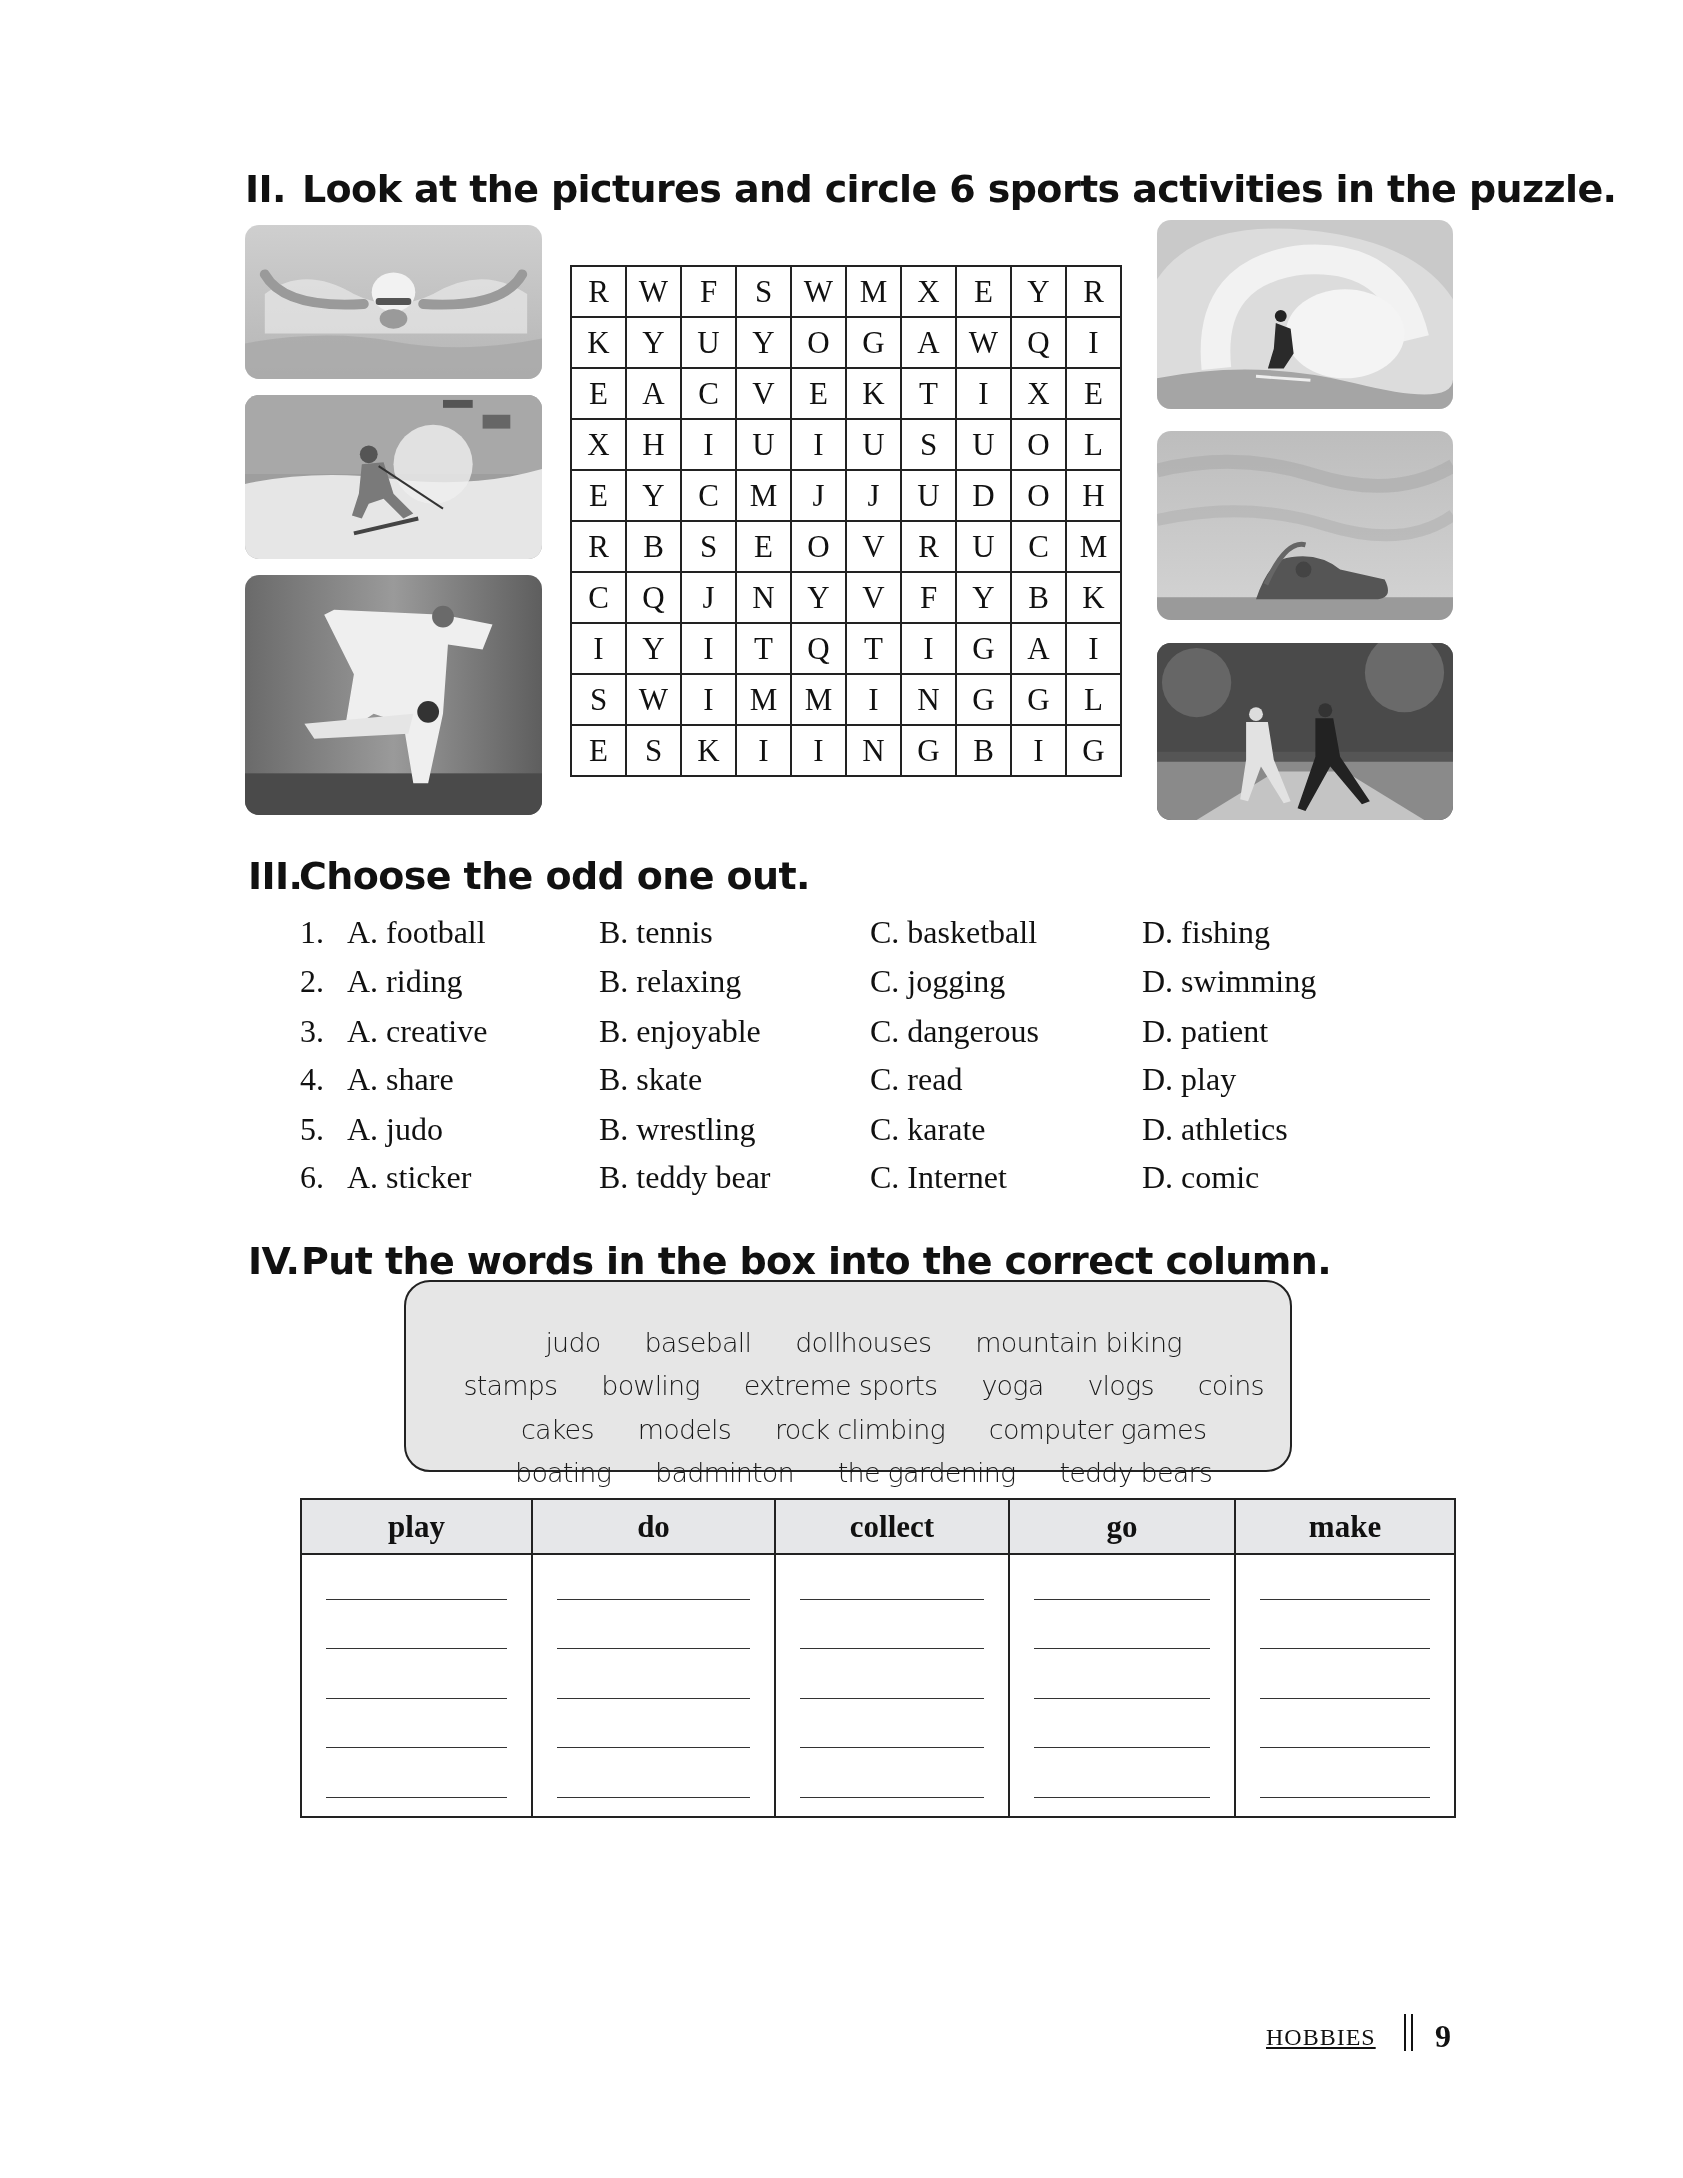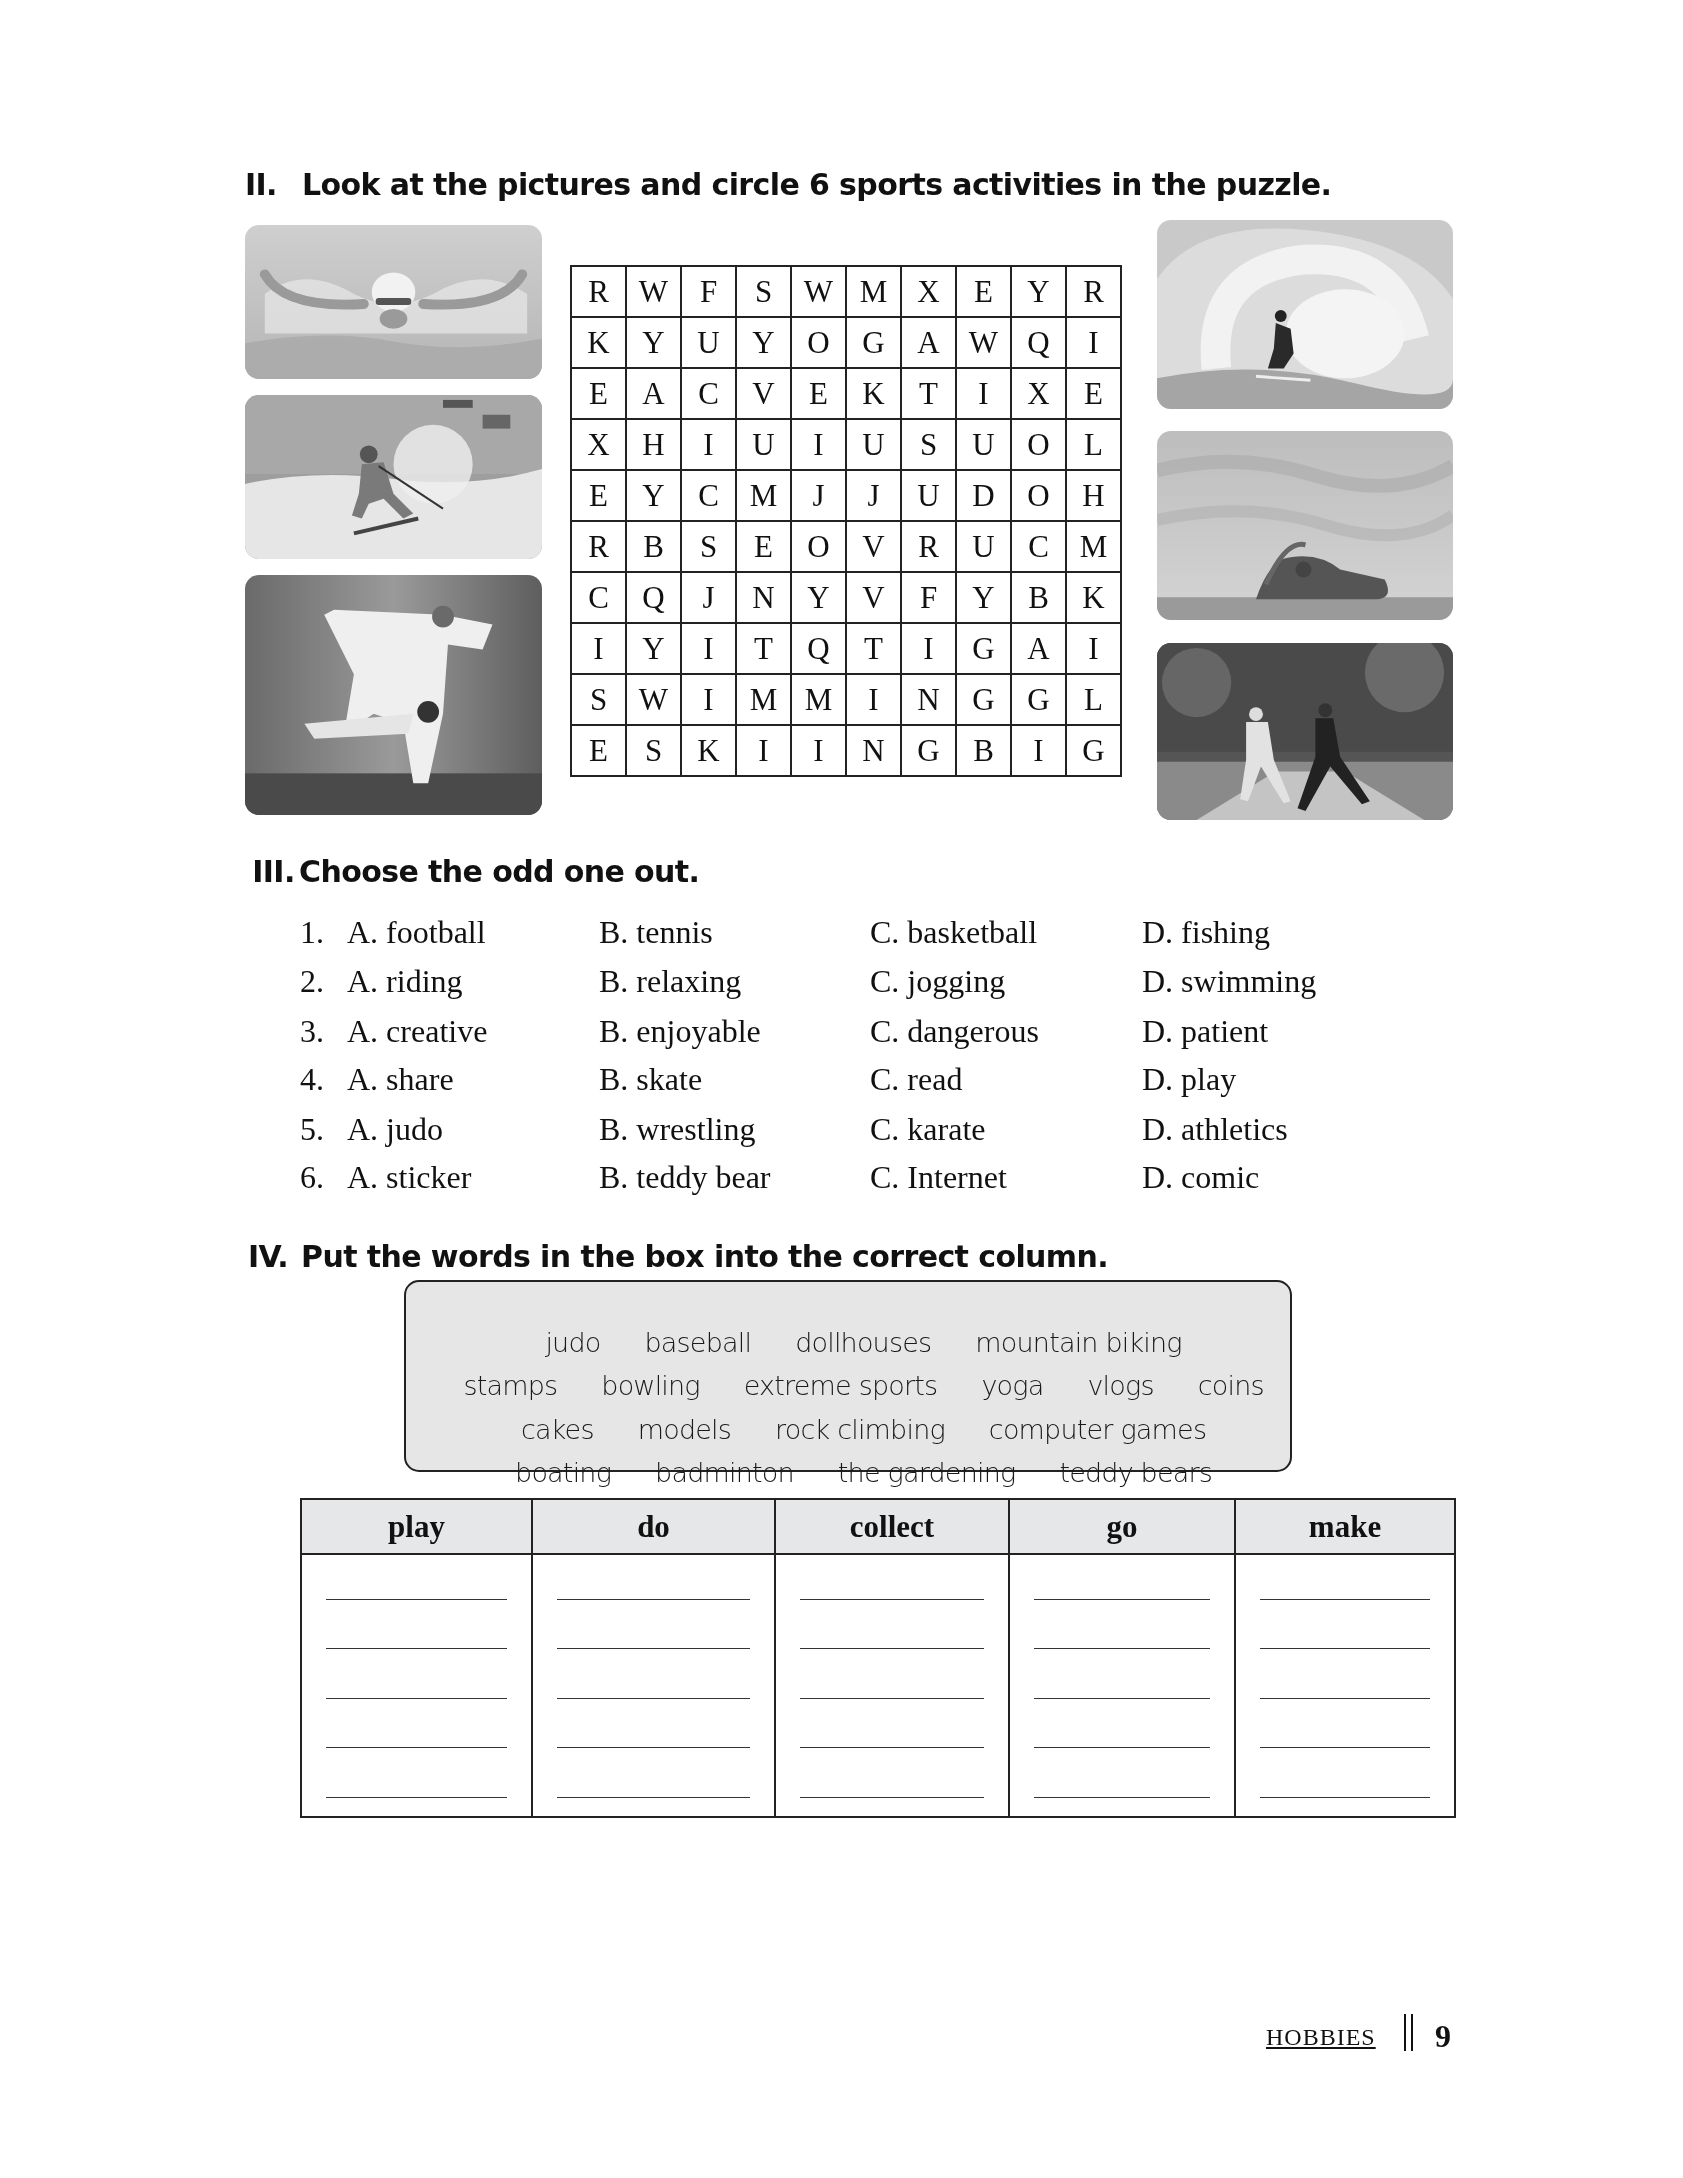--- a/index.html
+++ b/index.html
@@ -1,28 +1,28 @@
 <!DOCTYPE html>
 <html><head>
 <meta charset="utf-8">
 <style>
   html, body { margin: 0; padding: 0; background: #ffffff; }
   body { width: 1683px; height: 2178px; position: relative; overflow: hidden; color: #111; }
-  .heading { position: absolute; font-family: "DejaVu Sans", sans-serif; font-weight: bold; font-size: 30px; letter-spacing: -0.6px; white-space: nowrap; line-height: 1; }
+  .heading { position: absolute; font-family: "DejaVu Sans", sans-serif; font-weight: bold; font-size: 38px; letter-spacing: -0.6px; white-space: nowrap; line-height: 1; }
   .photo { position: absolute; border-radius: 14px; overflow: hidden; }
   .photo svg { width: 100%; height: 100%; display: block; }
 
   .grid { position: absolute; left: 570px; top: 265px; border-collapse: collapse; font-family: "Liberation Serif", serif; }
   .grid td { width: 53px; height: 49px; border: 2px solid #222; text-align: center; vertical-align: middle; font-size: 31px; padding: 0; line-height: 1; }
 
   .odd-list { position: absolute; left: 0; top: 0; }
   .odd-row { position: absolute; font-family: "Liberation Serif", serif; font-size: 32px; white-space: nowrap; line-height: 1; }
   .odd-row span { position: absolute; top: 0; }
 
-  .word-box { position: absolute; left: 404px; top: 1280px; width: 888px; height: 192px; background: #e6e6e6; border: 2px solid #222; border-radius: 15px; box-sizing: border-box; }
+  .word-box { position: absolute; left: 404px; top: 1280px; width: 888px; height: 192px; background: #e6e6e6; border: 2px solid #222; border-radius: 26px; box-sizing: border-box; }
   .word-line { position: absolute; left: 0; right: 0; text-align: center; font-family: "DejaVu Sans", sans-serif; font-size: 27px; letter-spacing: -0.8px; font-weight: 300; color: #1a1a1a; white-space: pre; line-height: 1; }
   .word-line span { display: inline-block; margin: 0 22px; }
 
   .sort-table { position: absolute; left: 300px; top: 1498px; border-collapse: collapse; }
   .sort-table th { background: #e6e7e9; border: 2px solid #222; height: 53px; font-family: "Liberation Serif", serif; font-weight: bold; font-size: 31px; padding: 0; }
   .sort-table td { border: 2px solid #222; height: 261px; vertical-align: top; padding: 0; position: relative; }
   .blank { position: absolute; left: 24px; right: 24px; height: 0; border-top: 1.5px solid #333; }
 
   .footer { position: absolute; top: 2014px; left: 1266px; height: 38px; font-family: "Liberation Serif", serif; }
   .footer-label { position: absolute; left: 0; top: 10px; font-size: 24px; letter-spacing: 1px; white-space: nowrap; text-decoration: underline; }

